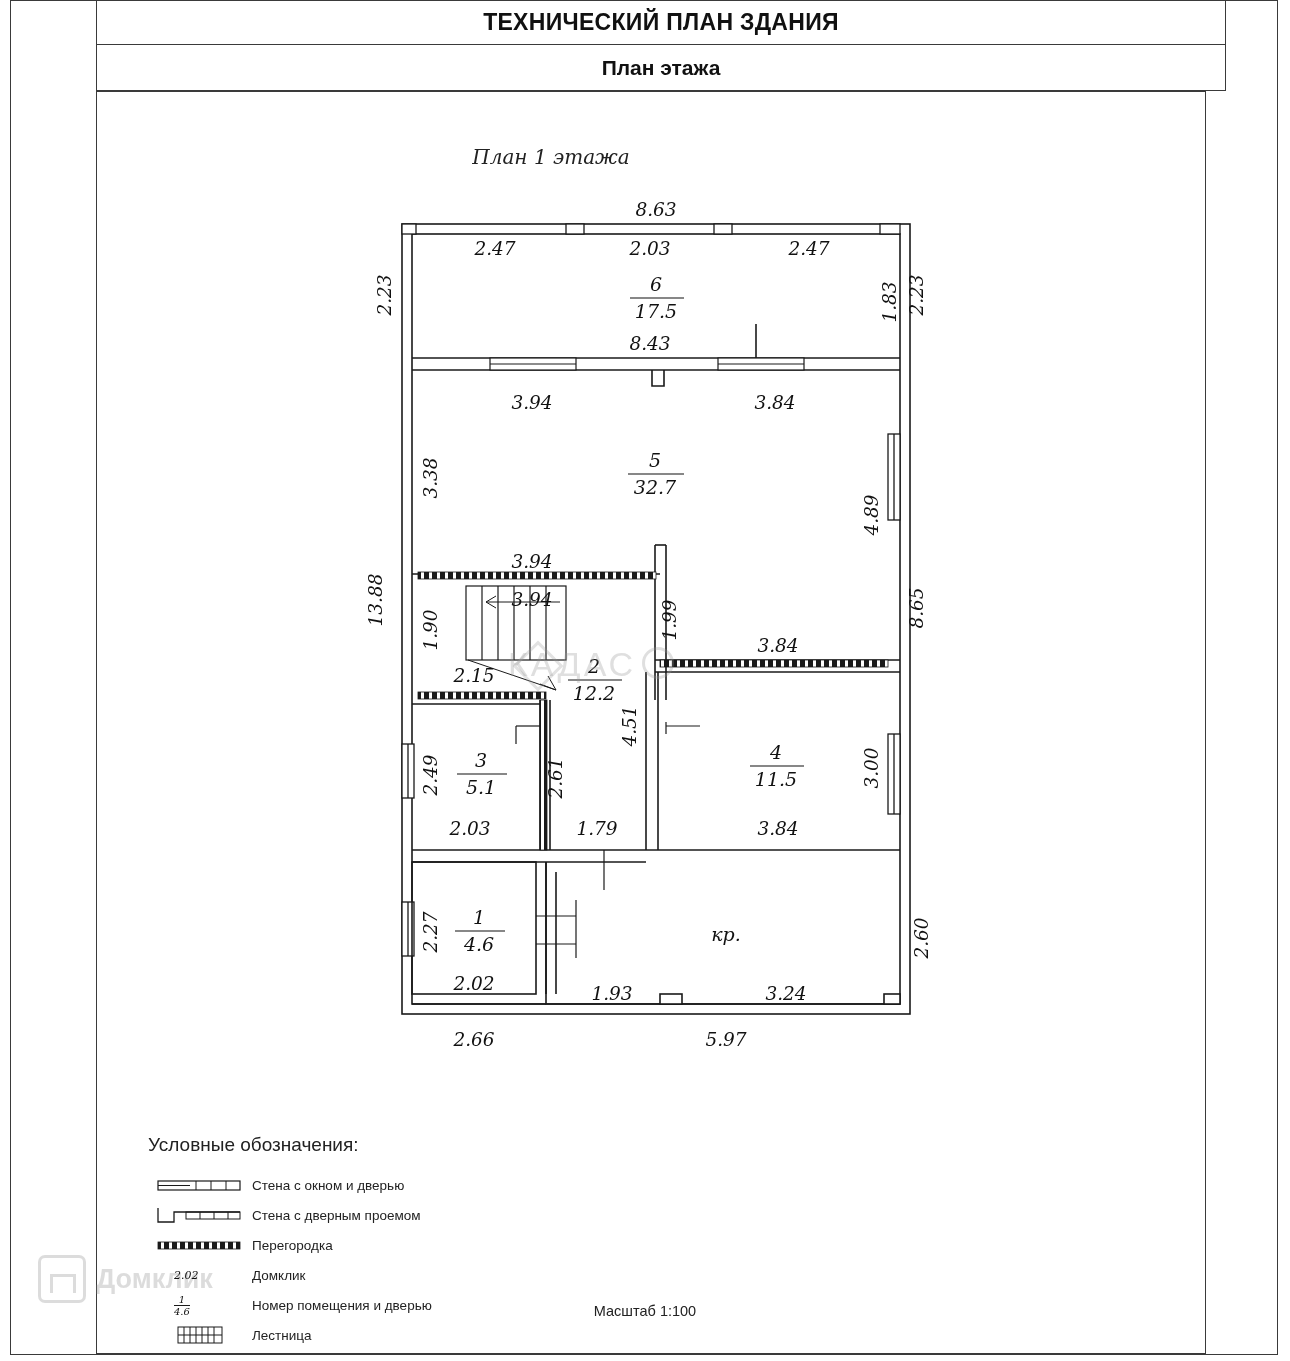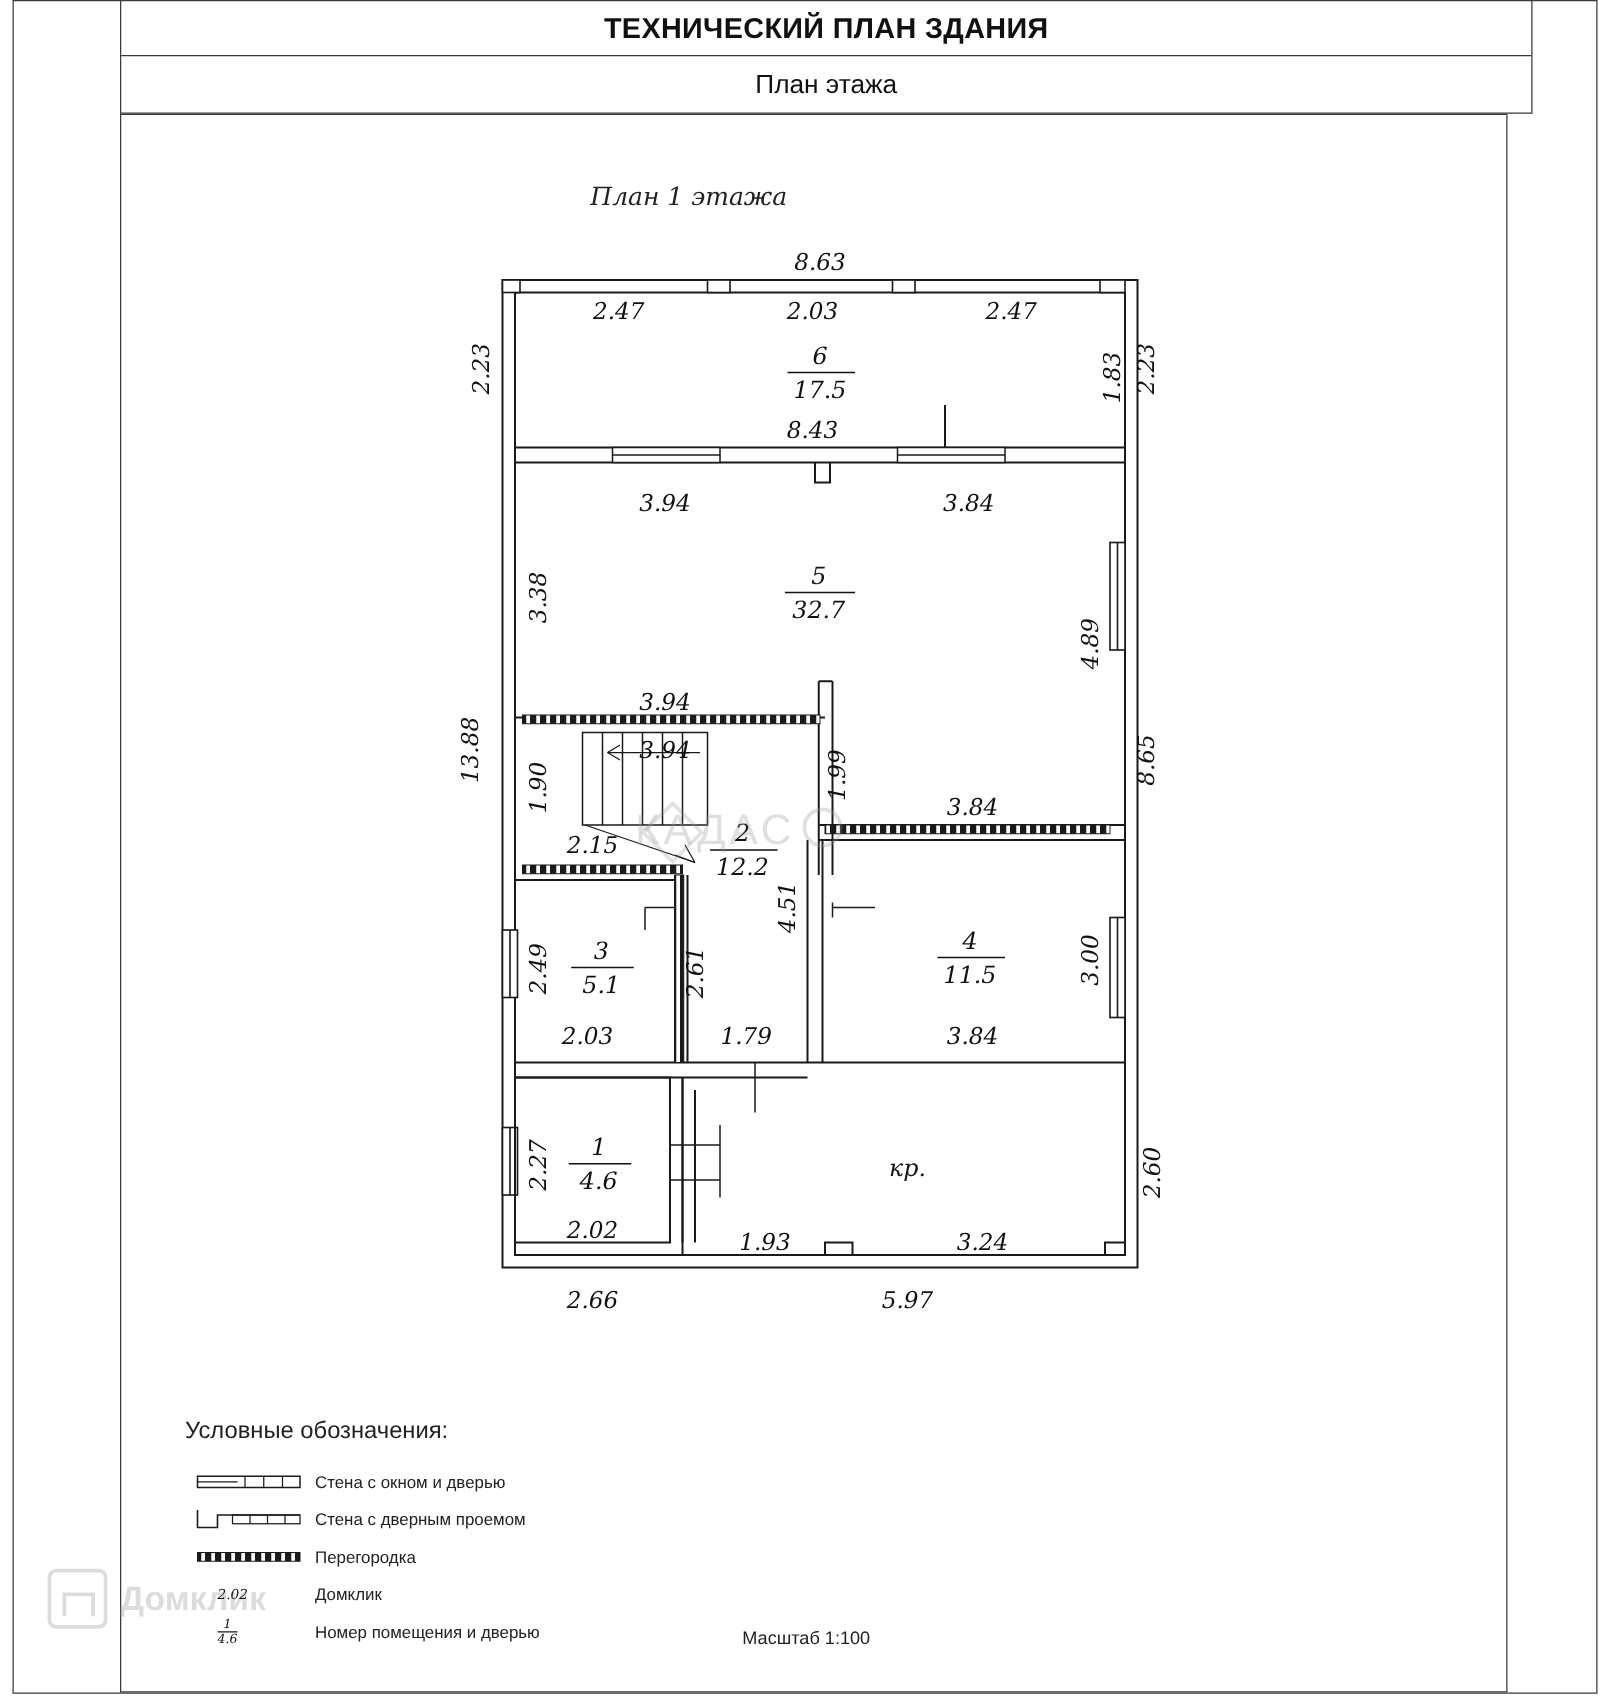--- a/index.html
+++ b/index.html
@@ -44,20 +44,21 @@
     font-size: 23px;
     font-weight: bold;
     letter-spacing: .3px;
   }
   .title-block .row2 {
     height: 46px;
     display: flex;
     align-items: center;
     justify-content: center;
     font-size: 21px;
+    font-weight: bold;
   }
   .inner-frame {
     position: absolute;
     left: 96px;
     top: 91px;
     width: 1110px;
     height: 1263px;
     border: 1px solid #3a3a3a;
     box-sizing: border-box;
   }
@@ -451,15 +452,30 @@
   <div class="legend-row">
     <div class="legend-sym">
       <div style="padding-left:18px;text-align:center;font-family:'DejaVu Serif',serif;font-style:italic;font-size:10px;line-height:1.1;">
         <div>1</div>
         <div style="border-top:1px solid #1a1a1a;">4.6</div>
       </div>
     </div>
     <div class="legend-label">Номер помещения и дверью</div>
   </div>
 
+  <div class="legend-row">
+    <div class="legend-sym">
+      <svg width="86" height="24" viewBox="0 0 86 24">
+        <rect x="22" y="4" width="44" height="16" stroke="#1a1a1a" fill="none" stroke-width="1"></rect>
+        <line x1="28" y1="4" x2="28" y2="20" stroke="#1a1a1a" stroke-width="1"></line>
+        <line x1="34" y1="4" x2="34" y2="20" stroke="#1a1a1a" stroke-width="1"></line>
+        <line x1="40" y1="4" x2="40" y2="20" stroke="#1a1a1a" stroke-width="1"></line>
+        <line x1="46" y1="4" x2="46" y2="20" stroke="#1a1a1a" stroke-width="1"></line>
+        <line x1="52" y1="4" x2="52" y2="20" stroke="#1a1a1a" stroke-width="1"></line>
+        <line x1="58" y1="4" x2="58" y2="20" stroke="#1a1a1a" stroke-width="1"></line>
+        <line x1="22" y1="12" x2="66" y2="12" stroke="#1a1a1a" stroke-width="1"></line>
+      </svg>
+    </div>
+    <div class="legend-label">Лестница</div>
+  </div>
 </div>
 
 <div class="scale-note">Масштаб 1:100</div>
 
 </body></html>

